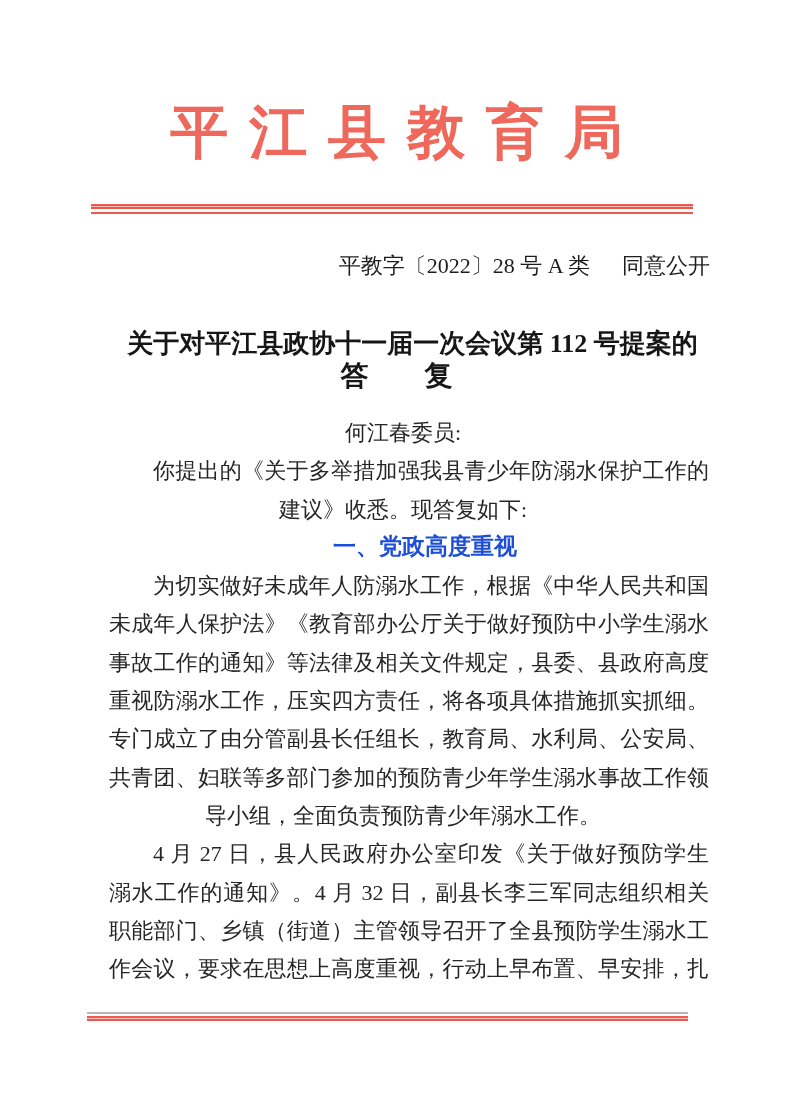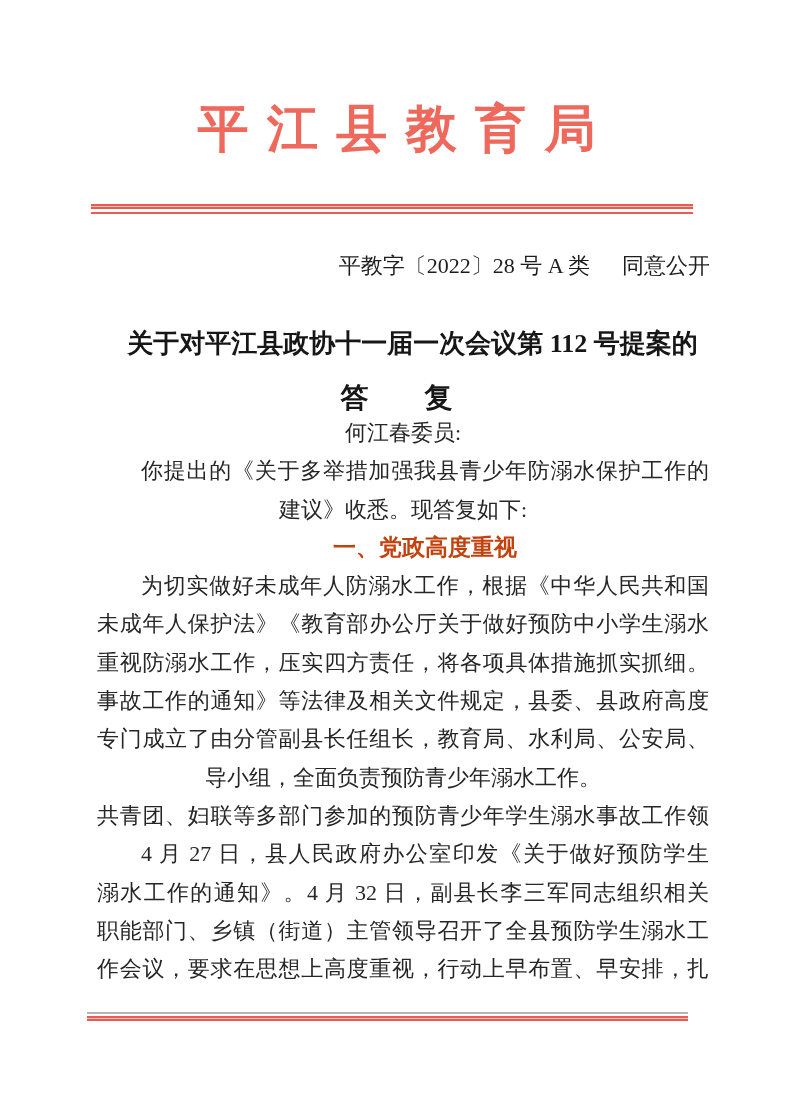--- a/index.html
+++ b/index.html
@@ -13,21 +13,21 @@
   body{
     width:793px;height:1120px;overflow:hidden;
     font-family:"Liberation Serif","DejaVu Serif",serif;
     color:var(--text);
   }
   .page{position:relative;width:793px;height:1120px;background:#ffffff;}
 
   
   .agency{
     position:absolute;top:100px;left:0;width:100%;
-    text-align:center;font-size:51px;font-weight:700;line-height:1.15;
+    text-align:center;font-size:58px;font-weight:700;line-height:1.15;
     color:var(--accent-red);
     letter-spacing:0.36em;text-indent:0.36em;
     white-space:nowrap;
   }
 
   
   .rule{position:absolute;left:91px;width:602px;}
   .rule-band{
     height:5px;
     background:linear-gradient(to bottom,var(--rule-red) 0 1.8px,var(--rule-pink) 1.8px 3.1px,var(--rule-red) 3.1px 5px);
@@ -47,33 +47,33 @@
   .docline{
     position:absolute;top:251px;left:8px;right:83px;
     text-align:right;font-size:22px;color:#1d1d1d;
     white-space:nowrap;
   }
   .docline .pub{margin-left:32px;}
 
   
   .title{position:absolute;left:0;width:100%;text-align:center;font-weight:700;color:#161616;white-space:nowrap;}
   #title-line1{top:326px;font-size:26px;padding-left:16px;}
-  #title-line2{top:379px;font-size:28px;}
+  #title-line2{top:357px;font-size:28px;}
 
   
   .body-col{
     position:absolute;top:414px;left:97px;width:612px;
     font-size:22px;color:var(--text);
   }
   .line{height:38.3px;line-height:38.3px;text-align:center;}
-  .line.just{text-align:justify;text-align-last:justify;}
+  .line.just{text-align:justify;text-align-last:justify;margin-left:12px;}
   .line.indent{padding-left:44px;}
   .line.heading{
-    font-family:Liberation Serif, serif;
-    font-weight:700;font-size:23px;color:#c2410c;
+    font-family:Liberation Mono, monospace;
+    font-weight:700;font-size:23px;color:#1d4ed8;
   }
 </style>
 </head>
 <body>
 
 <div class="page">
 
   <div class="agency">平江县教育局</div>
 
   <div class="rule" id="rule-top">
@@ -89,25 +89,25 @@
 
   <div class="title" id="title-line2">答　　复</div>
 
   <div class="body-col">
       <div class="line">何江春委员:</div>
       <div class="line indent just">你提出的《关于多举措加强我县青少年防溺水保护工作的</div>
       <div class="line">建议》收悉。现答复如下:</div>
       <div class="line indent heading">一、党政高度重视</div>
       <div class="line indent just">为切实做好未成年人防溺水工作，根据《中华人民共和国</div>
       <div class="line just">未成年人保护法》《教育部办公厅关于做好预防中小学生溺水</div>
+      <div class="line just">事故工作的通知》等法律及相关文件规定，县委、县政府高度</div>
       <div class="line just">重视防溺水工作，压实四方责任，将各项具体措施抓实抓细。</div>
-      <div class="line just">事故工作的通知》等法律及相关文件规定，县委、县政府高度</div>
       <div class="line just">专门成立了由分管副县长任组长，教育局、水利局、公安局、</div>
+      <div class="line just">共青团、妇联等多部门参加的预防青少年学生溺水事故工作领</div>
       <div class="line">导小组，全面负责预防青少年溺水工作。</div>
-      <div class="line just">共青团、妇联等多部门参加的预防青少年学生溺水事故工作领</div>
       <div class="line indent just">4 月 27 日，县人民政府办公室印发《关于做好预防学生</div>
       <div class="line just">溺水工作的通知》。4 月 32 日，副县长李三军同志组织相关</div>
       <div class="line just">职能部门、乡镇（街道）主管领导召开了全县预防学生溺水工</div>
       <div class="line just">作会议，要求在思想上高度重视，行动上早布置、早安排，扎</div>
     </div>
 
   <div id="rule-bottom">
     <div class="gray"></div>
     <div class="red"></div>
   </div>

